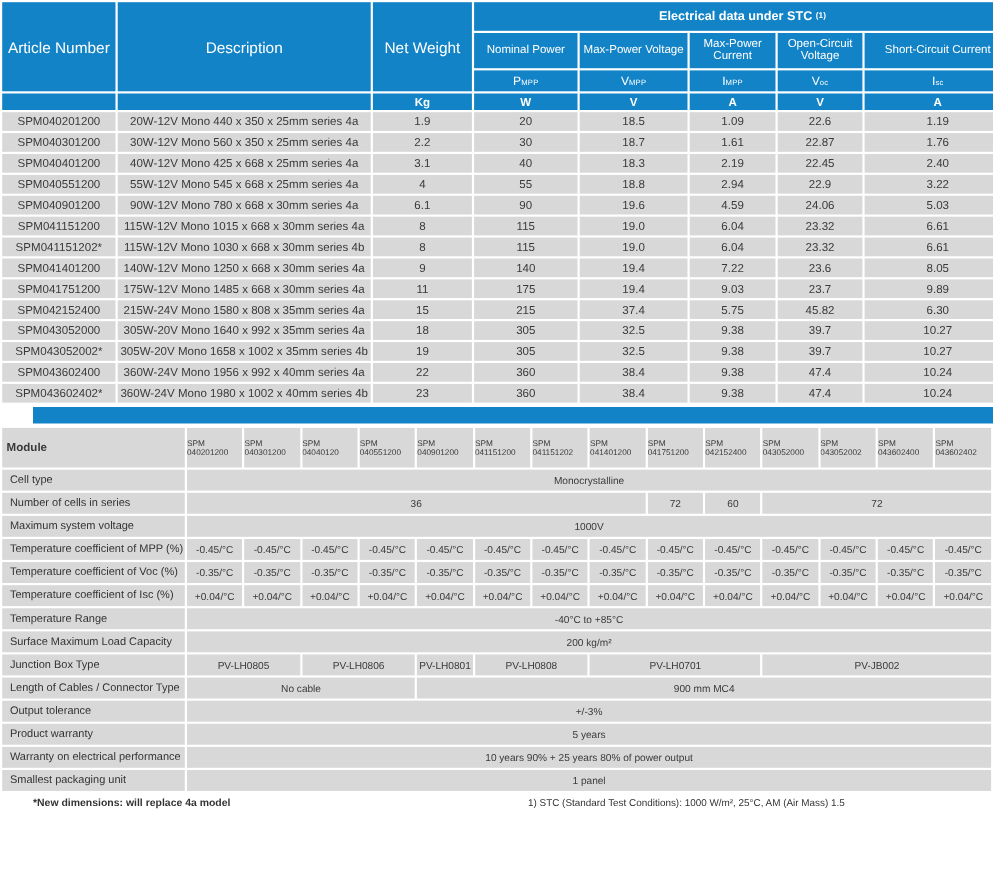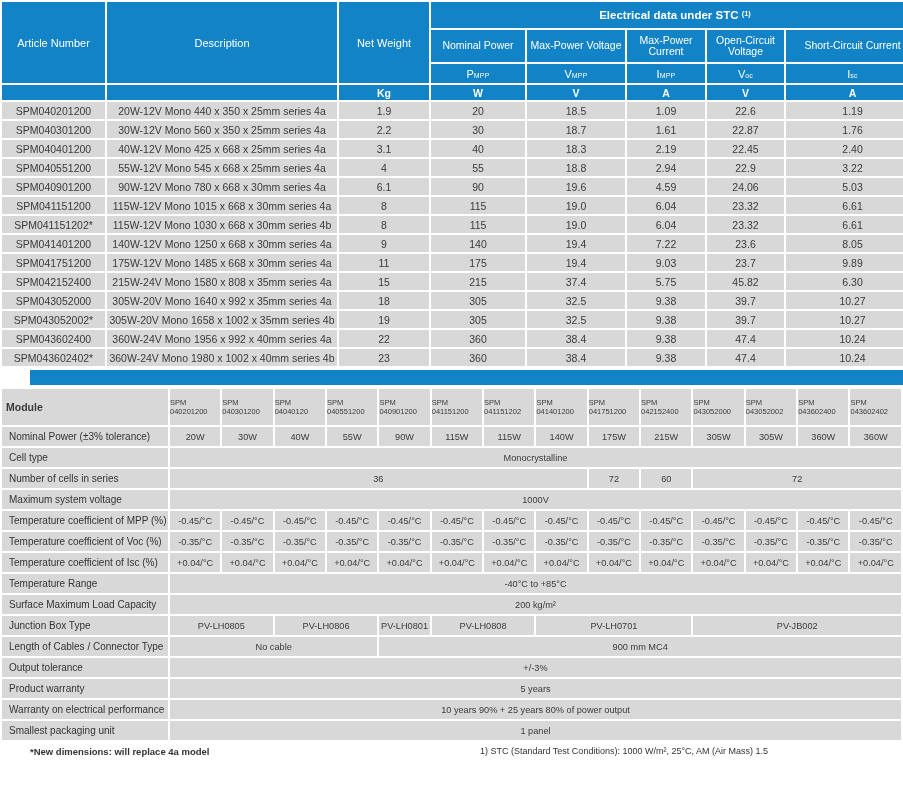--- a/index.html
+++ b/index.html
@@ -5,21 +5,21 @@
   html,body{margin:0;padding:0;}
   body{width:903px;height:812px;background:#fff;font-family:"Liberation Sans",sans-serif;color:#333;overflow:hidden;}
   table{border-collapse:separate;border-spacing:2px;table-layout:fixed;}
 
   
   .top{width:903px;}
   .top th,.top td{overflow:hidden;padding:0;vertical-align:middle;text-align:center;}
   .top thead th{background:#1283c6;color:#fff;font-weight:normal;}
   .top .title{font-weight:bold;font-size:11.5px;height:26px;}
   .top .note{font-size:7.5px;font-weight:bold;vertical-align:top;}
-  .top .bighead{font-size:11px;line-height:12px;}
+  .top .bighead{font-size:14px;line-height:12px;}
   .top .colhead{font-size:10.5px;line-height:11.5px;height:32px;margin-top:24px;}
   .top .symrow th{font-size:11px;height:19px;}
   .top .sub{font-size:7px;letter-spacing:.2px;}
   .top .unitrow td{background:#1283c6;color:#fff;font-size:10.5px;font-weight:bold;height:15px;}
   .top td.d{background:#d8d8d8;font-size:10.5px;height:17px;color:#3a3a3a;}
 
   
   .bar{height:15px;background:#1283c6;margin:2px 0 2px 30px;}
 
   
@@ -301,37 +301,20 @@
           <div>043602400</div>
         </th>
         <th>
           <div>SPM</div>
           <div>043602402</div>
         </th>
       </tr>
   </thead>
   <tbody>
       <tr>
-        <td class="lbl">Nominal Power  (±3% tolerance)</td>
-        <td class="v">20W</td>
-        <td class="v">30W</td>
-        <td class="v">40W</td>
-        <td class="v">55W</td>
-        <td class="v">90W</td>
-        <td class="v">115W</td>
-        <td class="v">115W</td>
-        <td class="v">140W</td>
-        <td class="v">175W</td>
-        <td class="v">215W</td>
-        <td class="v">305W</td>
-        <td class="v">305W</td>
-        <td class="v">360W</td>
-        <td class="v">360W</td>
-      </tr>
-      <tr>
         <td class="lbl">Cell type</td>
         <td class="v" colspan="14">Monocrystalline</td>
       </tr>
       <tr>
         <td class="lbl">Number of cells in series</td>
         <td class="v" colspan="8">36</td>
         <td class="v">72</td>
         <td class="v">60</td>
         <td class="v" colspan="4">72</td>
       </tr>

